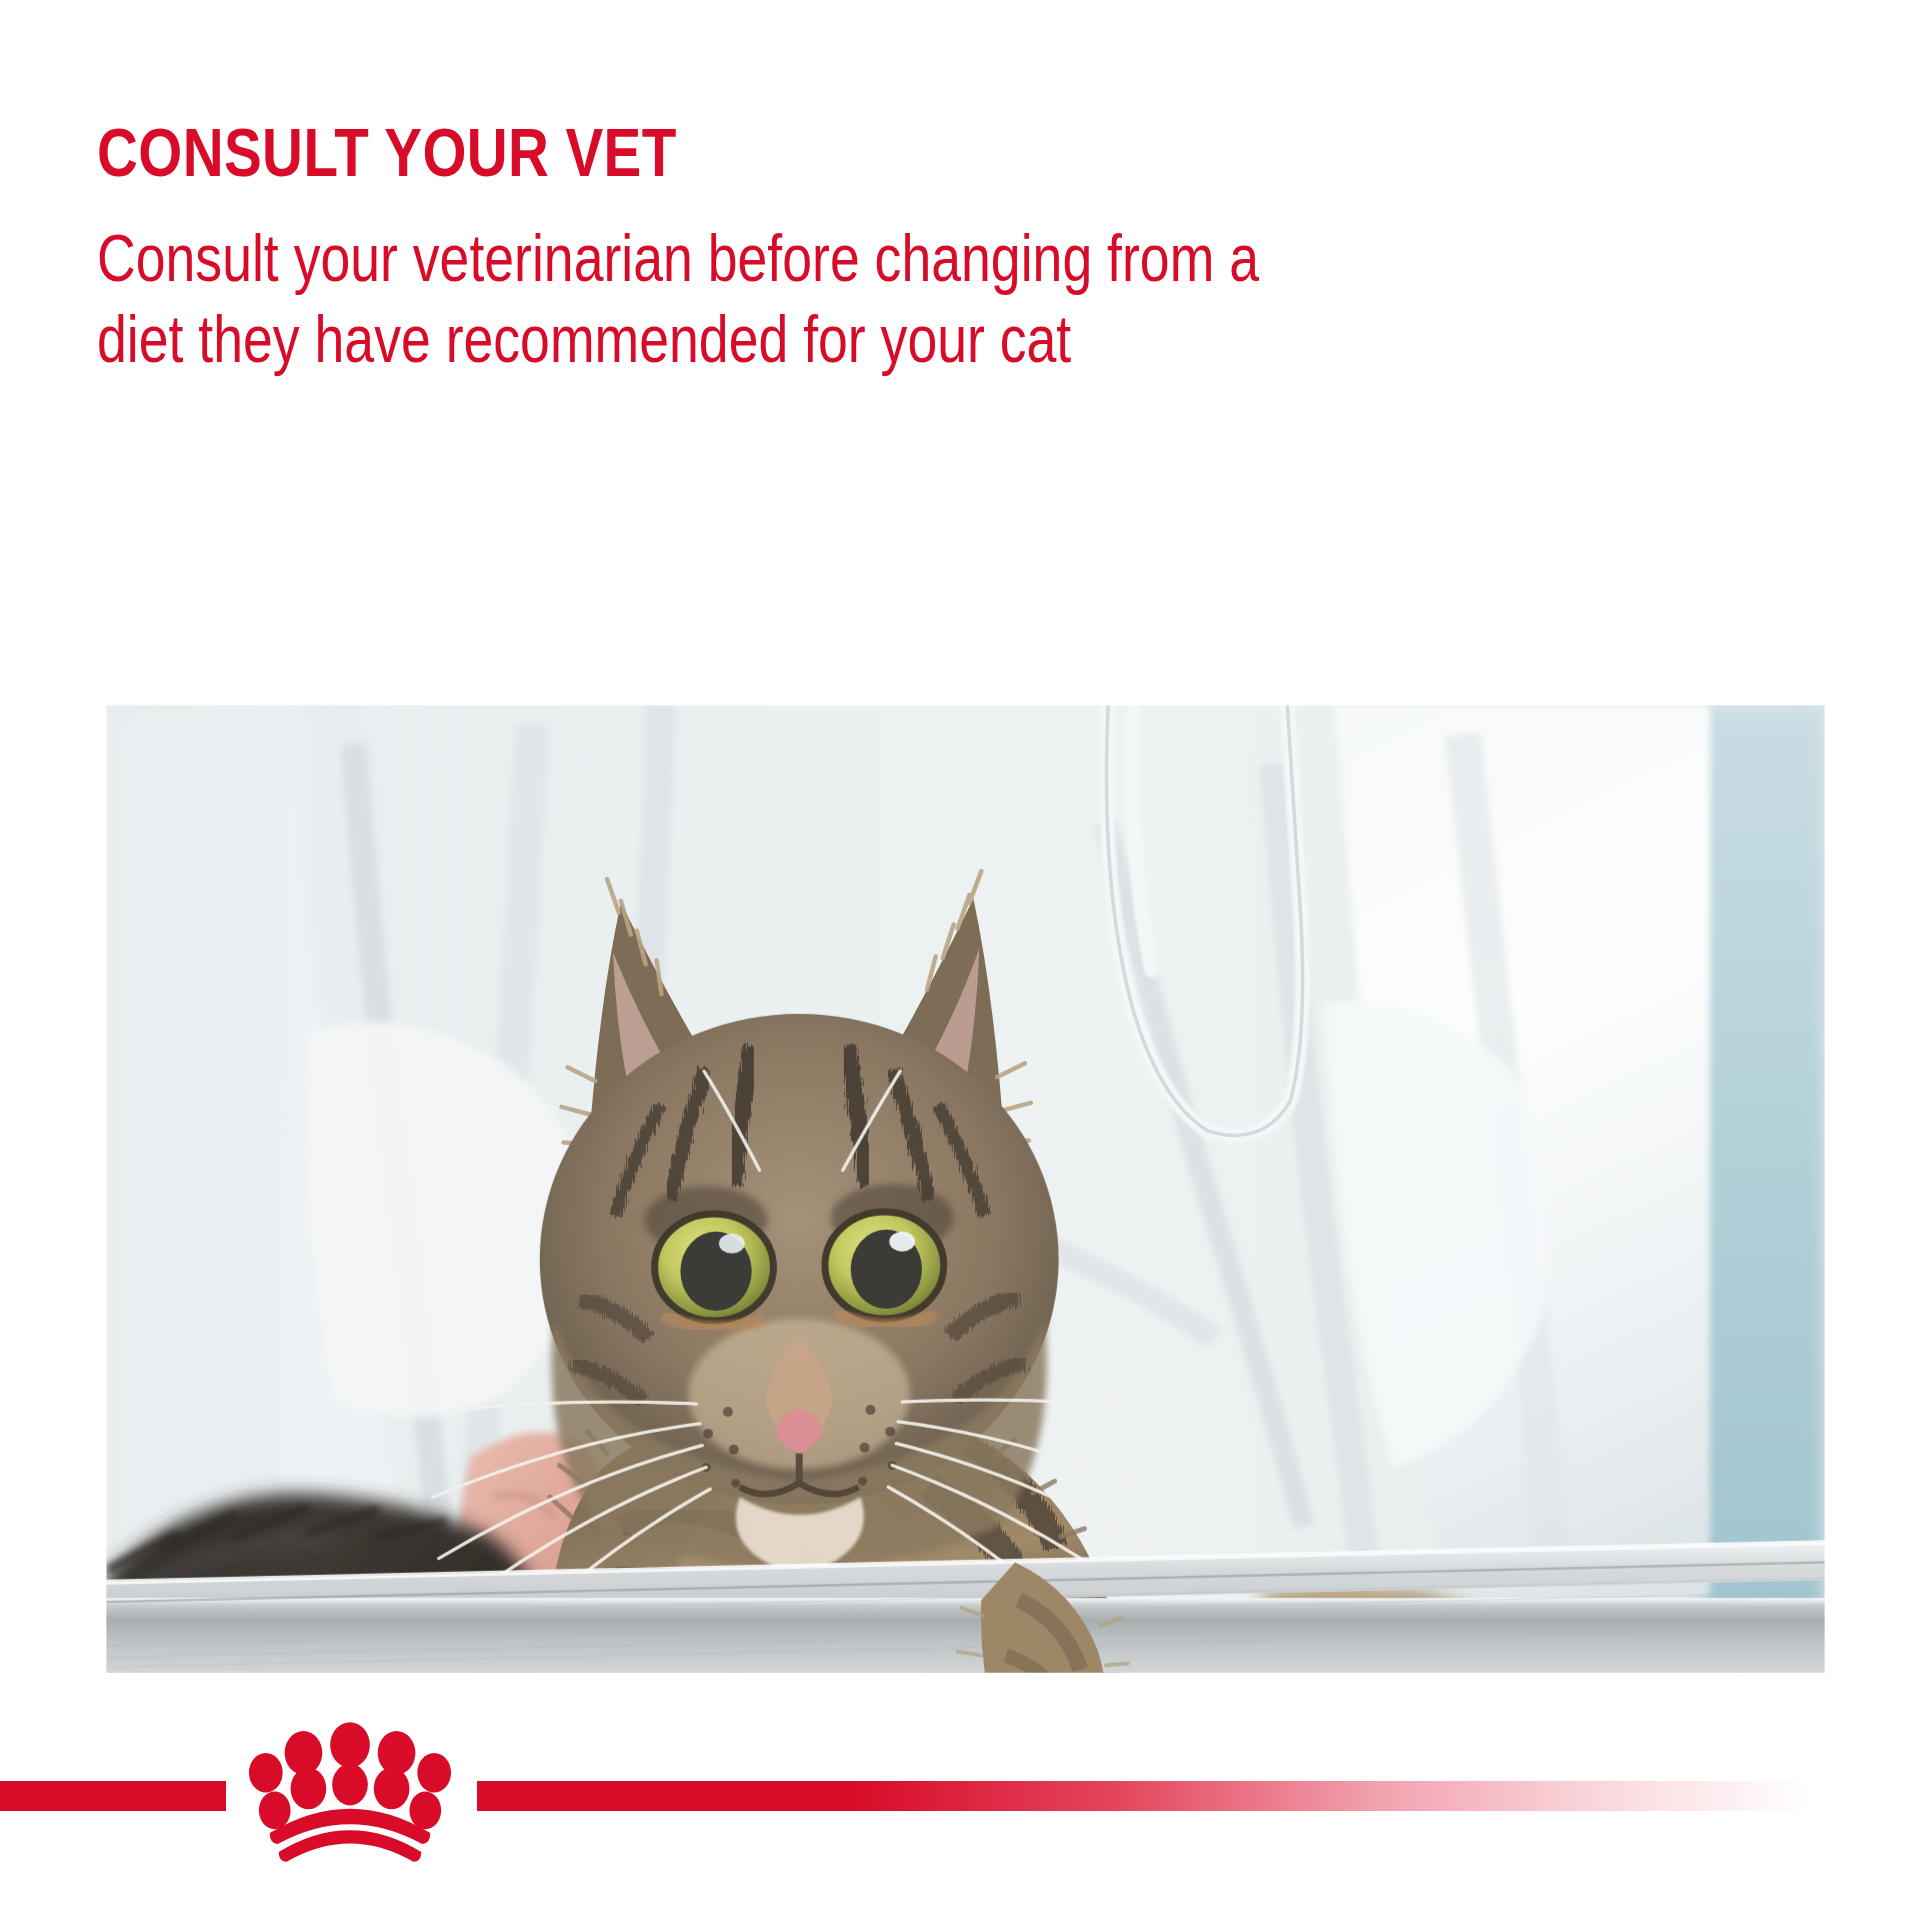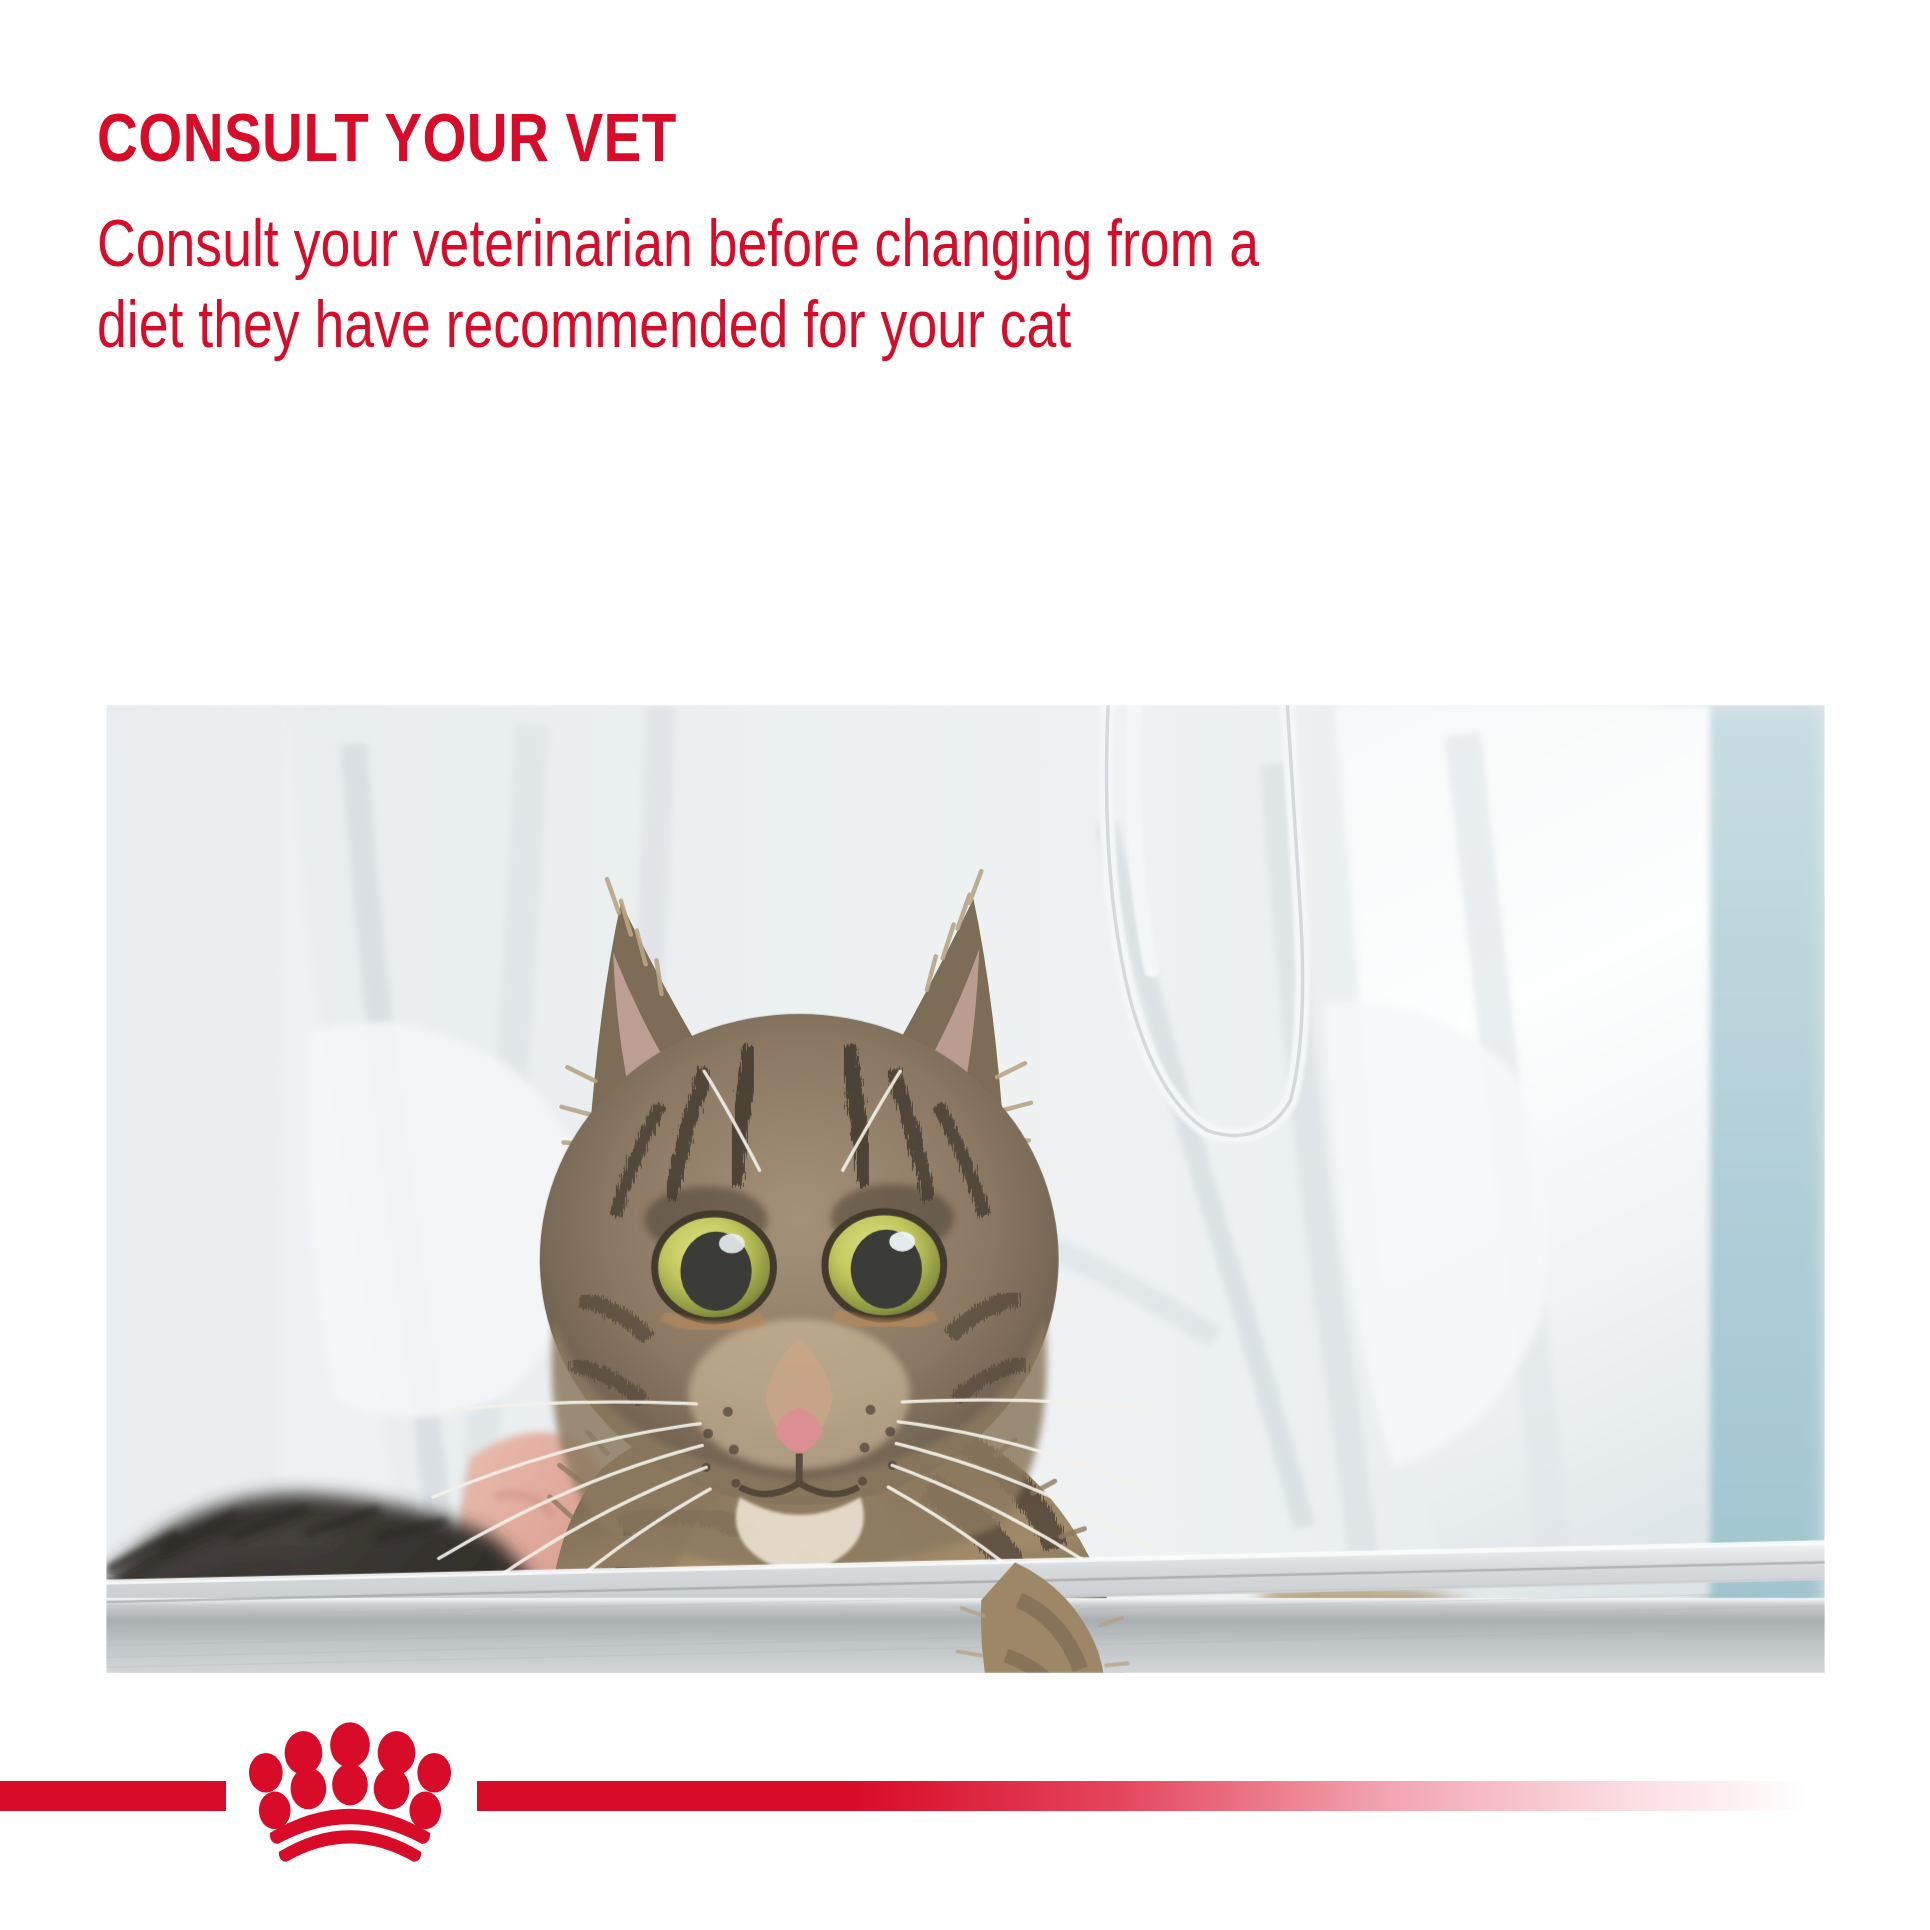--- a/index.html
+++ b/index.html
@@ -13,21 +13,21 @@
     position: relative;
     overflow: hidden;
     font-family: "Liberation Sans", sans-serif;
     -webkit-font-smoothing: antialiased;
   }
 
   
   #text-block {
     position: absolute;
     left: 97px;
-    top: 95px;
+    top: 110px;
     width: 1287px;
   }
 
   #headline {
     margin: 0;
     font-family: "Liberation Sans", sans-serif;
     font-weight: 700;
     font-size: 69px;
     line-height: 85px;
     letter-spacing: 0.5px;

